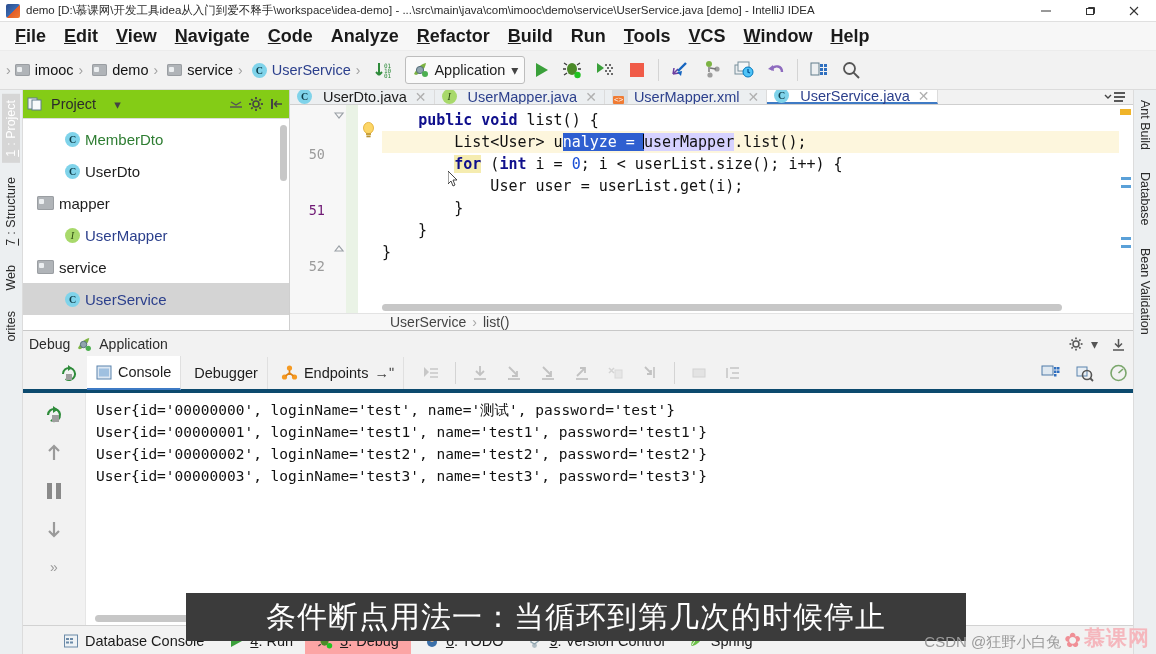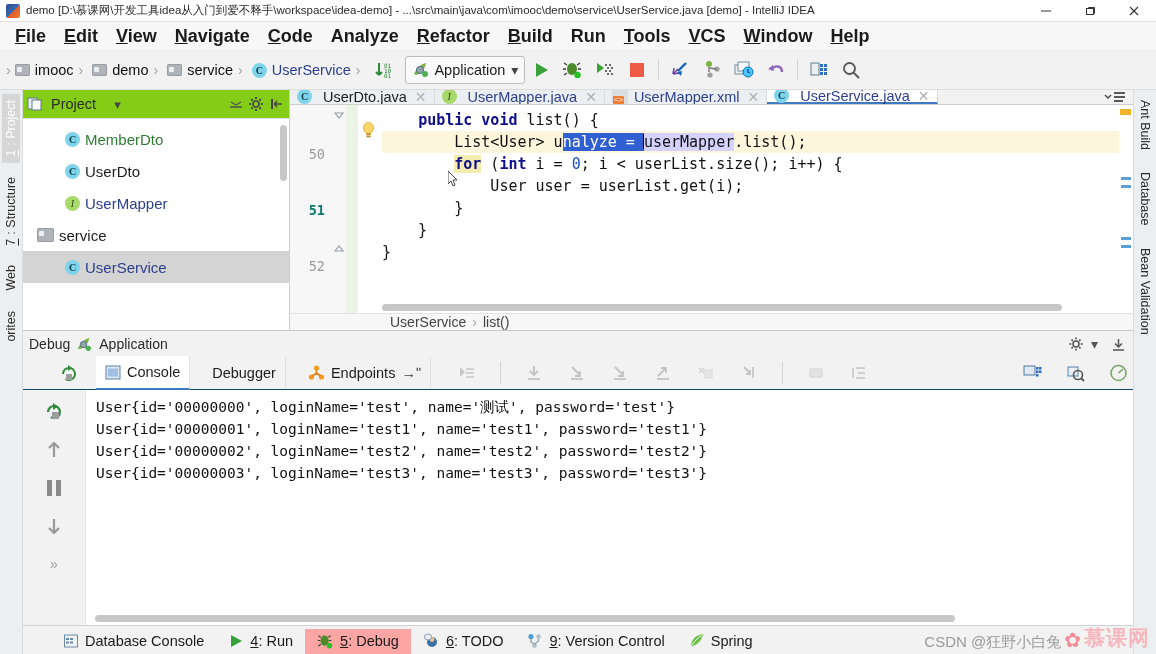--- a/index.html
+++ b/index.html
@@ -96,21 +96,21 @@
   .xml-ico{width:16px;height:15px;background:#d9dde0;border-radius:2px;position:relative;}
   .xml-ico:after{content:"<>";position:absolute;left:1px;bottom:0;font-size:8px;
     background:#f07b33;color:#fff;padding:0 1px;border-radius:1px;line-height:8px;}
   .tabs-right{margin-left:auto;display:flex;align-items:center;padding:0 6px;gap:2px;}
 
   .codearea{flex:1 1 auto;display:flex;position:relative;overflow:hidden;background:#fff;}
   .gutter{width:42px;background:#f7f7f7;text-align:right;padding-right:7px;
     box-sizing:border-box;font-family:"DejaVu Sans Mono","Liberation Mono",monospace;
     font-size:13.5px;color:#9b9b9b;padding-top:4px;}
   .gutter .ln{height:22px;line-height:22px;margin-top:34px;}
-  .gutter .ln.cur{color:#0f766e;font-weight:bold;}
+  .gutter .ln.cur{color:#701a75;}
   .foldcol{width:14px;background:#f7f7f7;position:relative;padding-top:4px;}
   .markcol{width:12px;background:#eaf3e6;position:relative;}
   .bulbcol{width:24px;position:relative;background:#fff;}
   .bulb{position:absolute;left:3px;top:16px;width:15px;height:18px;}
   .code{flex:1 1 auto;position:relative;padding-top:4px;overflow:hidden;
     font-family:"DejaVu Sans Mono","Liberation Mono",monospace;font-size:15px;}
   .cl{height:22px;line-height:22px;white-space:pre;color:#111;}
   .cl.hl{background:#fdf6dd;}
   .kw{color:#0f0f8c;font-weight:bold;}
   .num{color:#1a4fd6;}
@@ -129,22 +129,22 @@
   .breadcrumbbar{height:26px;background:#f7f7f7;border-top:1px solid #e3e3e3;
     display:flex;align-items:center;padding-left:100px;font-size:14px;color:#444;gap:6px;}
   .breadcrumbbar .sep{color:#a8a8a8;}
 
   
   .debugwin{flex:1 1 auto;display:flex;flex-direction:column;background:#f2f2f2;
     border-top:1px solid #c8c8c8;min-height:0;}
   .dwtitle{height:26px;display:flex;align-items:center;padding:0 6px;gap:6px;
     font-size:14px;color:#2b2b2b;background:#f2f2f2;}
   .dwtitle .grow{flex:1 1 auto;}
-  .dwtabs{height:32px;display:flex;align-items:center;background:#f2f2f2;gap:13px;
-    border-bottom:1px solid #0c4a6e;padding-left:30px;}
+  .dwtabs{height:32px;display:flex;align-items:center;background:#f2f2f2;gap:4px;
+    border-bottom:4px solid #0c4a6e;padding-left:30px;}
   .dtab{display:flex;align-items:center;gap:6px;height:32px;padding:0 9px;font-size:14.5px;
     border-right:1px solid #e0e0e0;}
   .dtab.active{background:#fff;border-bottom:2px solid #3e7ac4;}
   .dtoolbtn{width:30px;height:28px;display:flex;align-items:center;justify-content:center;}
   .console{flex:1 1 auto;display:flex;background:#fff;min-height:0;position:relative;}
   .leftrail{width:62px;background:#f2f2f2;display:flex;flex-direction:column;
     align-items:center;padding-top:4px;gap:2px;border-right:1px solid #e6e6e6;}
   .railbtn{width:34px;height:36px;display:flex;align-items:center;justify-content:center;}
   .outtext{flex:1 1 auto;padding:6px 0 0 10px;font-family:"DejaVu Sans Mono","Liberation Mono",monospace;
     font-size:14.5px;color:#111;line-height:22px;white-space:pre;overflow:hidden;}
@@ -401,20 +401,24 @@
             </span>
           </div>
           <div class="ptree">
             <div class="tnode indent2">
               <span class="cls-ico">C</span>
               <span class="txt green">MemberDto</span>
             </div>
             <div class="tnode indent2">
               <span class="cls-ico">C</span>
               <span class="txt">UserDto</span>
+            </div>
+            <div class="tnode indent1">
+              <span class="folder-ico" style="width:17px;height:14px;"></span>
+              <span class="txt">mapper</span>
             </div>
             <div class="tnode indent2">
               <span class="iface-ico">I</span>
               <span class="txt blue">UserMapper</span>
             </div>
             <div class="tnode indent1">
               <span class="folder-ico" style="width:17px;height:14px;"></span>
               <span class="txt">service</span>
             </div>
             <div class="tnode indent2 sel">
@@ -767,20 +771,23 @@
       <div class="vlabel">
         <span>Database</span>
       </div>
       <div style="height:10px;"></div>
       <div class="vlabel">
         <span>Bean Validation</span>
       </div>
     </div>
   </div>
 
+  <div class="caption">
+    <span>条件断点用法一：当循环到第几次的时候停止</span>
+  </div>
 
   <div class="watermark">
     <span>CSDN @狂野小白兔</span>
     <span class="wm-leaf">✿</span>
     <span class="wm-cn">慕课网</span>
   </div>
 
 </div>
 
 </body></html>

